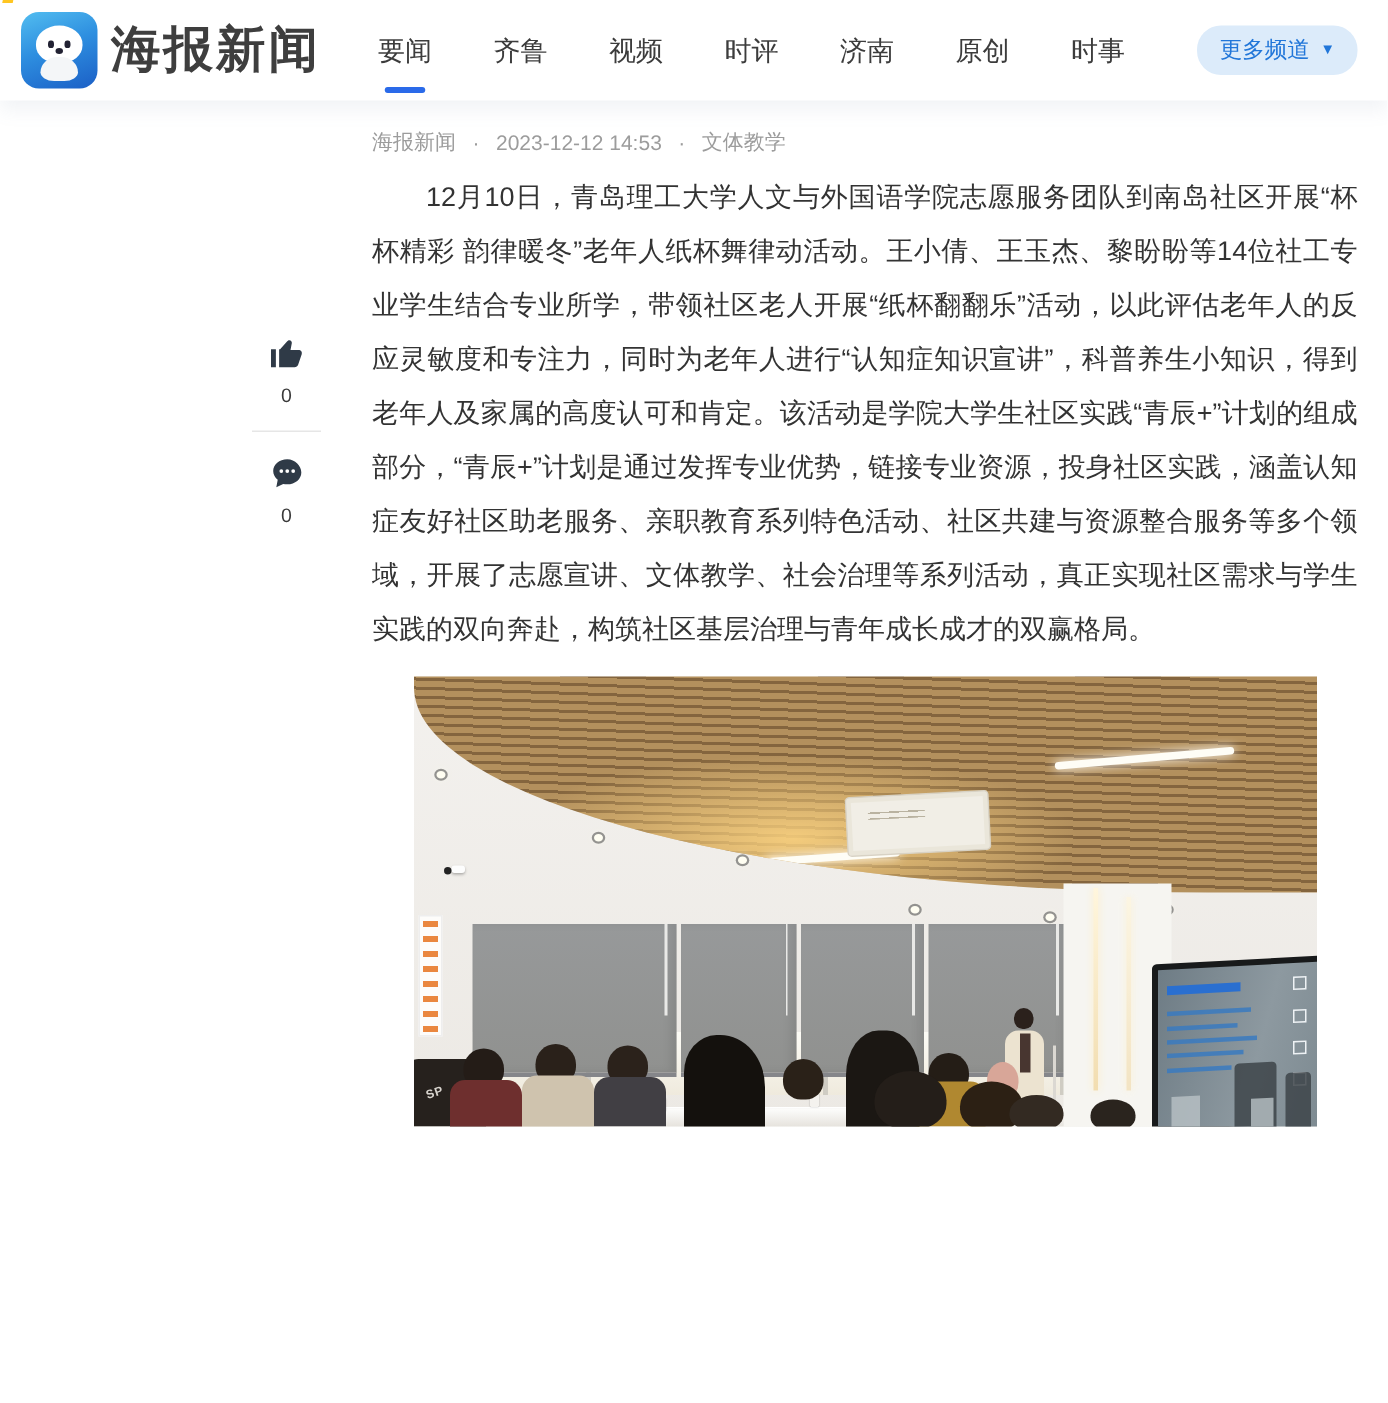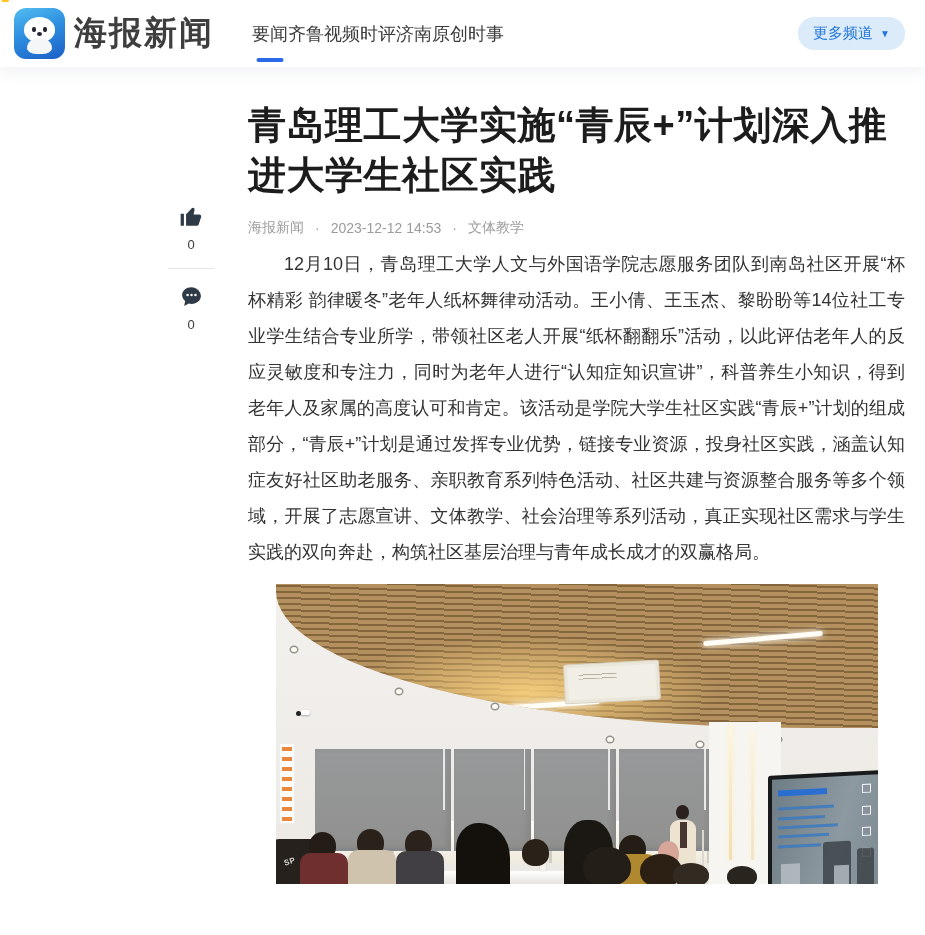--- a/index.html
+++ b/index.html
@@ -17,21 +17,21 @@
     background:#fff; border-radius:50% 50% 46% 46%; }
   .seal-body { position:absolute; left:13px; top:30px; width:25px; height:16px;
     background:#f4f6f8; border-radius:50% 50% 40% 40%/70% 70% 40% 40%; }
   .seal-eye { position:absolute; top:10px; width:3.5px; height:4.5px; background:#223; border-radius:50%; }
   .seal-eye.l { left:8px; } .seal-eye.r { left:19px; }
   .seal-nose { position:absolute; left:13px; top:15px; width:5px; height:4px; background:#223; border-radius:50%; }
   .logo-text { font-size:33px; font-weight:700; color:#3e3e3e; margin-left:9px;
     letter-spacing:2px; position:relative; }
   .logo-accent { position:absolute; left:2px; top:-3px; width:7px; height:5px;
     background:#ffc621; transform:skewX(-12deg); }
-  .nav { display:flex; margin-left:38px;justify-content:space-between; }
+  .nav { display:flex; gap:41px; margin-left:38px;justify-content:space-between; }
   .nav-item { font-size:18px; color:#3c3c3c; position:relative; cursor:pointer; white-space:nowrap; }
   .nav-item.active::after { content:""; position:absolute; left:50%; transform:translateX(-50%);
     bottom:-16px; width:27px; height:4px; border-radius:2px; background:#2a6ae9; }
   .more-btn { margin-left:auto; background:#dcebfa; color:#2176d9; border:none;
     border-radius:16px; padding:7px 15px; font-size:15px; display:flex; align-items:center;
     gap:7px; cursor:pointer; font-family:inherit; }
   .more-arrow { font-size:10px; }
 
   
   .main { position:relative; }
@@ -149,21 +149,20 @@
     <svg width="25" height="25" viewBox="0 0 24 24">
       <path fill="#2f3a47" d="M12 3C6.9 3 3 6.4 3 10.6c0 2.2 1.1 4.2 2.9 5.6L5 21l4.4-2.2c.8.2 1.7.3 2.6.3 5.1 0 9-3.4 9-7.6S17.1 3 12 3z"></path>
       <circle cx="8.2" cy="10.6" r="1.2" fill="#fff"></circle>
         <circle cx="12" cy="10.6" r="1.2" fill="#fff"></circle>
         <circle cx="15.8" cy="10.6" r="1.2" fill="#fff"></circle>
     </svg>
     <div class="rail-count">0</div>
   </div>
 
   <div class="article">
-    <h1 class="title">青岛理工大学实施“青辰+”计划深入推进大学生社区实践</h1>
 
     <div class="byline">
       <span>海报新闻</span>
       <span>·</span>
       <span>2023-12-12 14:53</span>
       <span>·</span>
       <span>文体教学</span>
     </div>
 
 

